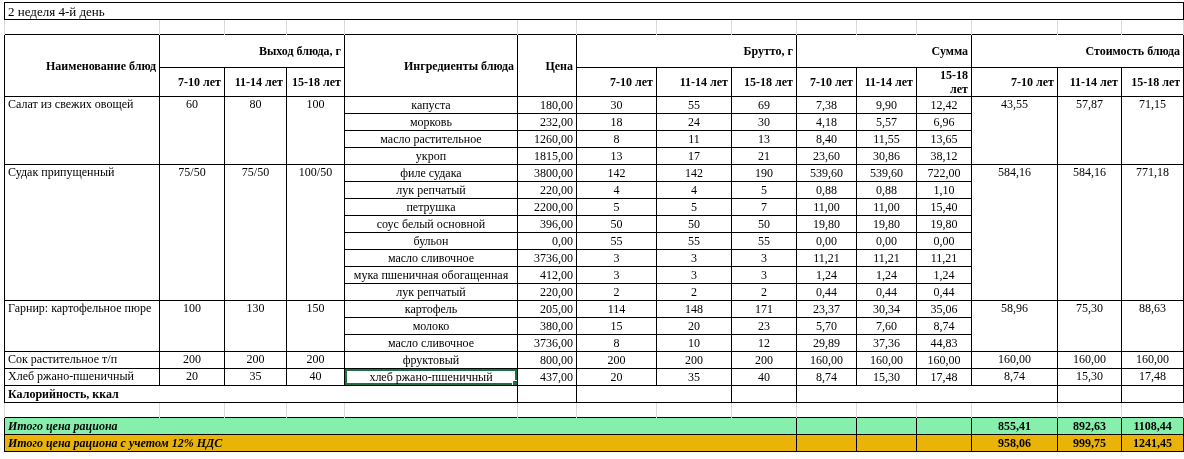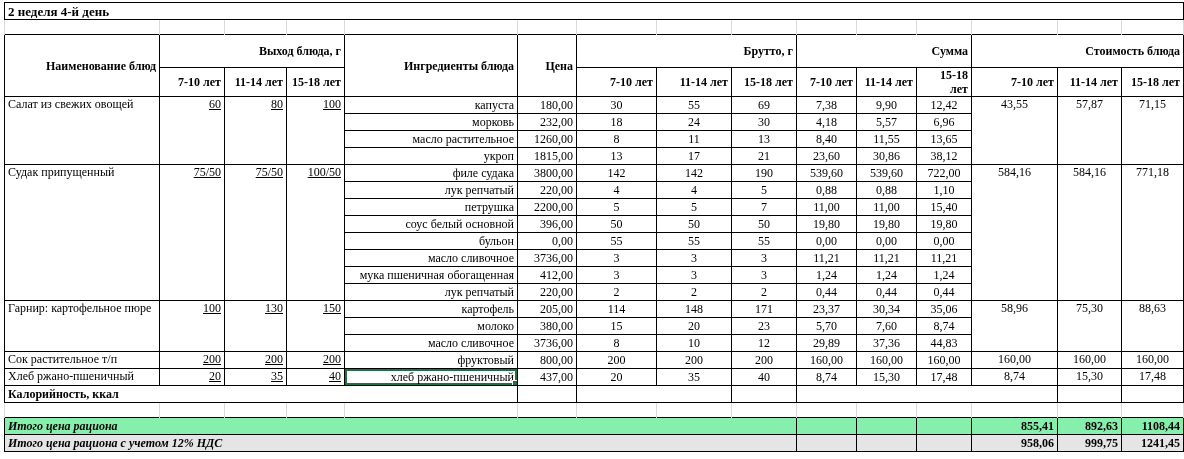--- a/index.html
+++ b/index.html
@@ -1,35 +1,35 @@
 <!DOCTYPE html>
 <html><head>
 <meta charset="utf-8">
 <style>
   html,body{margin:0;padding:0;background:#fff;}
   body{font-family:"Liberation Serif","DejaVu Serif",serif;color:#000;}
   .sheet{padding:2px 1px 0 4px;width:1179px;}
   table{border-collapse:collapse;table-layout:fixed;width:1179px;}
   td{border:1px solid #000;height:16px;font-size:12px;line-height:15px;padding:0 3px;
      overflow:hidden;white-space:nowrap;vertical-align:middle;background:#fff;}
-  .title-row td{font-weight:bold;font-size:13px;text-align:left;}
+  .title-row td{font-weight:normal;font-size:13px;text-align:left;}
   .gridrow td{border:1px solid #d9d9d9;border-top:none;border-bottom:none;height:14px;background:#fff;}
   .hdr td{font-weight:bold;text-align:right;white-space:normal;line-height:14px;}
   .name{text-align:left;vertical-align:top;}
-  .out{text-align:right;vertical-align:top;text-decoration:underline;}
+  .out{text-align:center;vertical-align:top;}
   .cost{text-align:center;vertical-align:top;}
   .num{text-align:center;}
   .rt{text-align:right;}
-  .ing{text-align:right;}
+  .ing{text-align:center;}
   .bold{font-weight:bold;}
   .cal td{background:#fff;margin-top:16px;}
-  .tot td{font-weight:bold;}
+  .tot td{font-weight:bold;text-align:center;}
   .tot .lbl{font-style:italic;text-align:left;}
   .ylw td{background:#86efac;}
-  .orn td{background:#e5e5e5;margin-left:18px;}
+  .orn td{background:#eab308;margin-left:18px;}
   .sel{position:relative;box-shadow:inset 0 0 0 2px #1E7145;}
   .sel .handle{position:absolute;right:-3px;bottom:-3px;width:6px;height:6px;
      background:#1E7145;border:1px solid #fff;z-index:2;}
 </style>
 </head>
 <body>
 
 <div class="sheet">
 <table>
   <colgroup>

